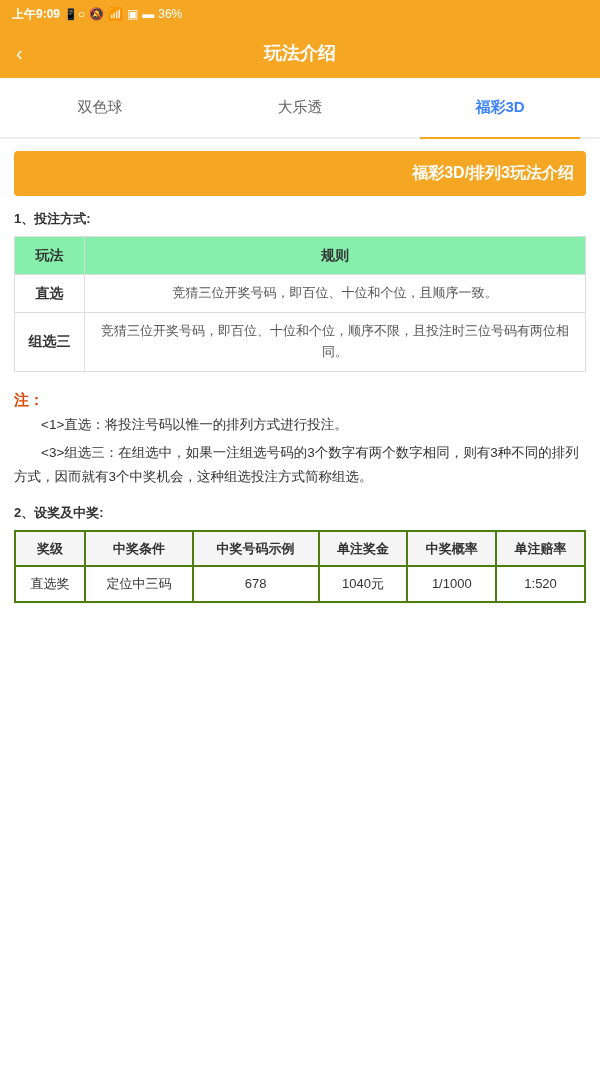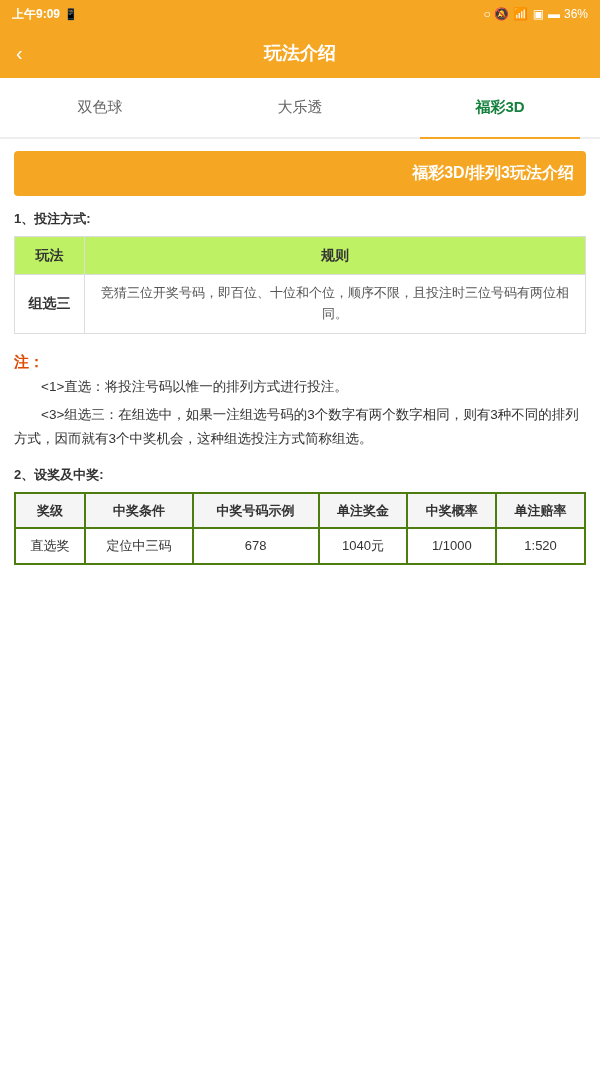--- a/index.html
+++ b/index.html
@@ -4,21 +4,20 @@
   <meta name="viewport" content="width=600">
   <style>
     * { box-sizing: border-box; margin: 0; padding: 0; }
     body { font-family: -apple-system, "PingFang SC", "Microsoft YaHei", sans-serif; width: 600px; background: #fff; font-size: 14px; color: #333; }
 
     
     .status-bar {
       background: #f5a623;
       color: #fff;
       display: flex;
-      justify-content: space-between;
       align-items: center;
       padding: 0 12px;
       font-size: 12px;
       height: 28px;
     }
     .status-left { font-weight: bold; display: flex; align-items: center; gap: 4px; }
     .status-right { display: flex; align-items: center; gap: 4px; }
 
     
     .nav-bar {
@@ -52,21 +51,21 @@
     .tab {
       flex: 1;
       text-align: center;
       padding: 20px 0;
       font-size: 15px;
       color: #666;
       cursor: pointer;
       position: relative;
     }
     .tab.active {
-      color: #15803d;
+      color: #3b82f6;
       font-weight: bold;
     }
     .tab.active::after {
       content: '';
       position: absolute;
       bottom: -2px;
       left: 10%;
       width: 80%;
       height: 2px;
       background: #f5a623;
@@ -105,21 +104,21 @@
       margin-bottom: 14px;
     }
     .game-table th, .game-table td {
       border: 1px solid #ddd;
       padding: 8px 6px;
       text-align: center;
       vertical-align: middle;
       line-height: 1.5;
     }
     .game-table th {
-      background: #bef264;
+      background: #86efac;
       font-weight: bold;
       color: #333;
     }
     .game-table td:first-child {
       width: 70px;
       font-weight: bold;
     }
     .game-table td:last-child {
       text-align: center;
       font-size: 13px;
@@ -200,20 +199,24 @@
 
   <table class="game-table">
     <thead>
       <tr>
         <th>玩法</th>
         <th>规则</th>
       </tr>
     </thead>
     <tbody>
       <tr>
+        <td>直选</td>
+        <td>竞猜三位开奖号码，即百位、十位和个位，且顺序一致。</td>
+      </tr>
+      <tr>
         <td>组选三</td>
         <td>竞猜三位开奖号码，即百位、十位和个位，顺序不限，且投注时三位号码有两位相同。</td>
       </tr>
     </tbody>
   </table>
 
   <div class="notes">
     <span class="note-label">注：</span>
     <p>&lt;1&gt;直选：将投注号码以惟一的排列方式进行投注。</p>
     <p>&lt;3&gt;组选三：在组选中，如果一注组选号码的3个数字有两个数字相同，则有3种不同的排列方式，因而就有3个中奖机会，这种组选投注方式简称组选。</p>

